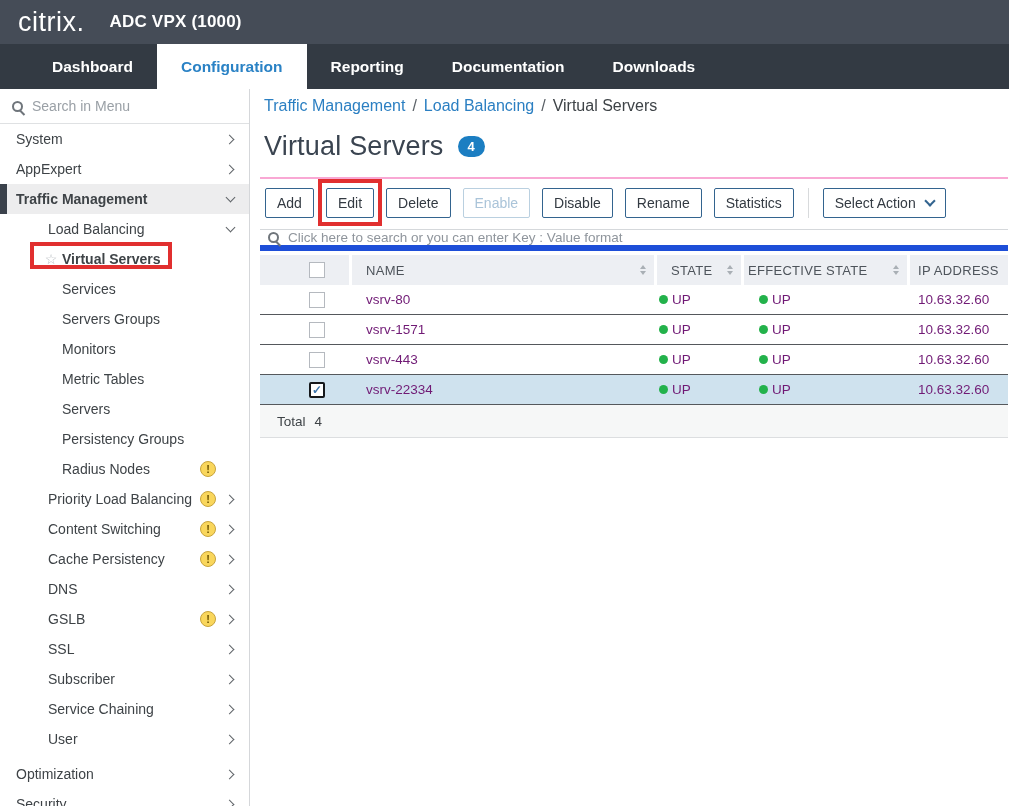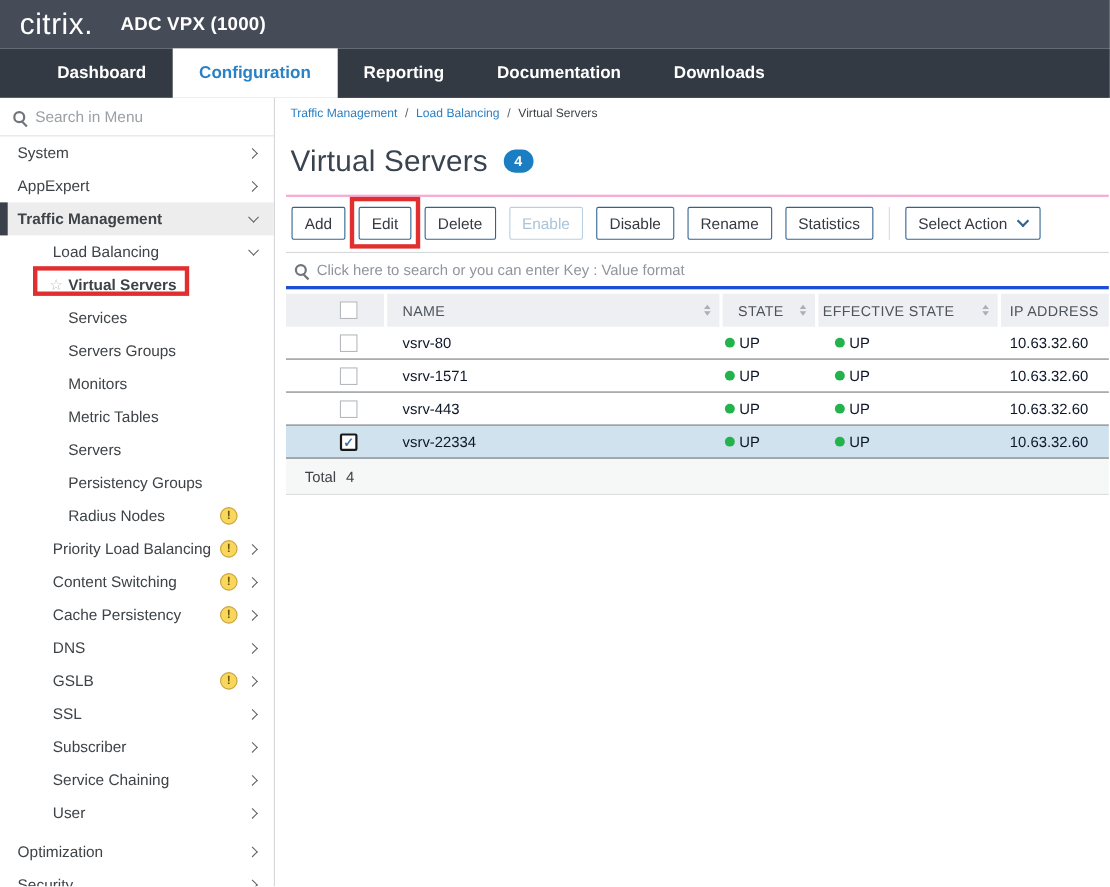--- a/index.html
+++ b/index.html
@@ -37,60 +37,60 @@
   .star-icon::after { content:'☆'; color:#b9bdc2; font-size:14px; }
   .warn { width:16px; height:16px; border-radius:50%; background:#f9d65c; border:1px solid #c8a43c; color:#6d5400;
           font-size:11px; font-weight:bold; display:flex; align-items:center; justify-content:center; flex:none; }
   .warn::after { content:'!'; }
   .chev-slot { width:11px; height:11px; margin-left:9px; display:flex; align-items:center; justify-content:center; flex:none; }
   .chev { width:7px; height:7px; border-right:1.5px solid #5f6468; border-bottom:1.5px solid #5f6468; }
   .chev.right { transform:rotate(-45deg); margin-right:2px; }
   .chev.down  { transform:rotate(45deg); margin-top:-3px; }
   .nav-annotation { position:absolute; left:30px; top:-2px; width:142px; height:27px; border:4px solid #e12f2f; pointer-events:none; z-index:5; }
   
-  .breadcrumb { padding:8px 0 0 14px; font-size:11px; height:26px; }
+  .breadcrumb { padding:8px 0 0 14px; font-size:16px; height:26px; }
   .bc-link { color:#2b7fc2; cursor:pointer; }
   .bc-current { color:#3e4347; }
   .bc-sep { color:#5a6066; margin:0 7px; }
   .title-row { margin-left:14px; padding-top:10px; height:52px; display:flex; align-items:center; margin-bottom:10px; }
   .page-title { font-size:27px; font-weight:400; color:#3a4450; letter-spacing:0.2px; }
   .badge { margin-left:14px; background:#1b7ec2; color:#fff; font-size:13px; font-weight:bold;
            padding:2px 10px; border-radius:11px; line-height:17px; }
   
   .toolbar { margin-left:10px; width:748px; border-top:2px solid #f9a8d4; padding:9px 0 8px 5px;
              display:flex; align-items:flex-end; position:relative; }
   .btn { height:30px; background:#fff; border:1px solid #33648f; border-radius:2px; color:#333a42;
          font-family:"Liberation Sans",sans-serif; font-size:14px; padding:0 11px; margin-right:12px;
          cursor:pointer; position:relative; display:inline-flex; align-items:center; }
   .btn.disabled { color:#aac4d9; border-color:#bad0e0; cursor:default; }
   .btn-annotation { position:absolute; left:-9px; top:-10px; right:-9px; bottom:-9px; border:4px solid #e12f2f; pointer-events:none; }
   .tb-divider { width:1px; height:30px; background:#d8dadc; margin:0 14px 0 2px; }
   .sa-chev { width:8px; height:8px; border-right:2px solid #33648f; border-bottom:2px solid #33648f;
              transform:rotate(45deg); margin-left:10px; margin-top:-4px; }
   
-  .list-search { margin:3px 0 0 10px; width:748px; height:34px; border-top:1px solid #d5d8db; border-bottom:3px solid #1d4ed8;
+  .list-search { margin:3px 0 0 10px; width:748px; height:22px; border-top:1px solid #d5d8db; border-bottom:6px solid #1d4ed8;
                  display:flex; align-items:center; gap:9px; padding:0 8px; }
   .list-search input { font-size:13.5px; }
   .list-search input::placeholder { color:#8f959c; }
   
   .thead { display:flex; height:30px; margin:4px 0 0 10px; width:748px; }
   .hcell { background:#edeff3; display:flex; align-items:center; justify-content:space-between;
            margin-right:3px; color:#4e545b; font-size:13px; letter-spacing:0.3px; padding:0 8px 0 14px; cursor:pointer; }
   .hcell:last-child { margin-right:0; }
   .hcell-cb { width:89px; padding-left:49px; justify-content:flex-start; }
   .col-name { width:302px; }
   .col-state { width:84px; }
   .col-effective_state { width:163px; padding-left:4px; }
   .col-ip_address { flex:1; padding-left:8px; }
   .sort { display:flex; flex-direction:column; align-items:center; gap:2px; }
   .sort i { display:block; width:0; height:0; border-left:3.5px solid transparent; border-right:3.5px solid transparent; }
   .sort .up { border-bottom:4px solid #a9afb5; }
   .sort .dn { border-top:4px solid #a9afb5; }
   .tbody { margin-left:10px; width:748px; }
-  .trow { height:30px; display:flex; align-items:center; border-bottom:1px solid #55585c; background:#fff; font-size:13.5px; color:#0f172a; cursor:pointer; }
+  .trow { height:30px; display:flex; align-items:center; border-bottom:1px solid #55585c; background:#fff; font-size:13.5px; color:#701a75; cursor:pointer; }
   .trow.selected { background:#cfe2ee; }
   .cell { display:flex; align-items:center; margin-right:3px; height:100%; }
   .cell-cb { width:89px; padding-left:49px; }
   .cell-name { width:302px; padding-left:14px; }
   .cell-state { width:84px; padding-left:2px; }
   .cell-eff { width:163px; padding-left:15px; }
   .cell-ip { flex:1; padding-left:8px; margin-right:0; }
   .cb { width:16px; height:16px; border:1px solid #b5b9bf; background:#fff; flex:none;
         display:flex; align-items:center; justify-content:center; cursor:pointer; }
   .cb.checked { border:2px solid #16181b; border-radius:2px; }

